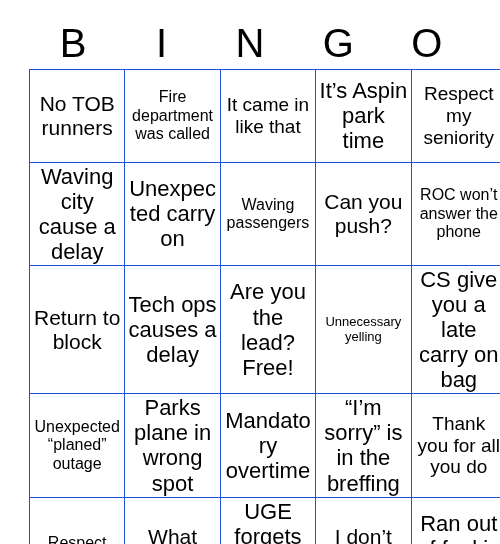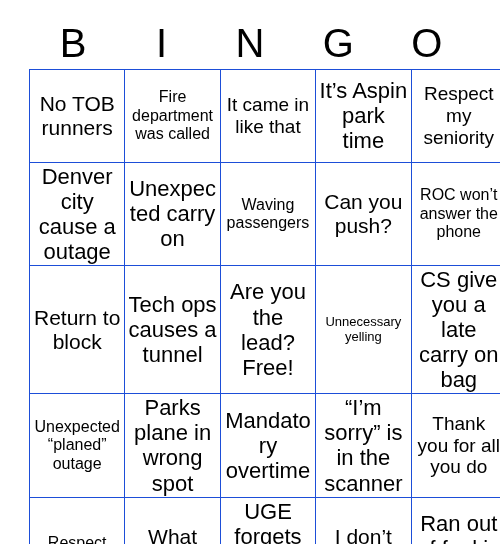--- a/index.html
+++ b/index.html
@@ -75,38 +75,38 @@
   <table id="bingo-grid">
     <tbody>
         <tr>
       <td class="sz-xl">No TOB runners</td>
       <td class="sz-sm">Fire department was called</td>
       <td class="sz-lg">It came in like that</td>
       <td class="sz-md">It’s Aspin park time</td>
       <td class="sz-lg">Respect my seniority</td>
     </tr>
     <tr>
-      <td class="sz-md">Denver city cause a outage</td>
+      <td class="sz-md">Waving city cause a delay</td>
       <td class="sz-md">Unexpected carry on</td>
       <td class="sz-sm">Waving passengers</td>
       <td class="sz-xl">Can you push?</td>
       <td class="sz-sm">ROC won’t answer the phone</td>
     </tr>
     <tr>
       <td class="sz-xl">Return to block</td>
-      <td class="sz-md">Tech ops causes a tunnel</td>
+      <td class="sz-md">Tech ops causes a delay</td>
       <td class="sz-md">Are you the lead? Free!</td>
       <td class="sz-xs">Unnecessary yelling</td>
       <td class="sz-md">CS give you a late carry on bag</td>
     </tr>
     <tr>
       <td class="sz-sm">Unexpected “planed” outage</td>
       <td class="sz-md">Parks plane in wrong spot</td>
       <td class="sz-md">Mandatory overtime</td>
-      <td class="sz-md">“I’m sorry” is in the scanner</td>
+      <td class="sz-md">“I’m sorry” is in the breffing</td>
       <td class="sz-lg">Thank you for all you do</td>
     </tr>
     <tr>
       <td class="sz-sm">Respect instructions but louder</td>
       <td class="sz-xl">What was that sound?</td>
       <td class="sz-md">UGE forgets to outage plane</td>
       <td class="sz-xl">I don’t plane a scanner</td>
       <td class="sz-md">Ran out of fuel in the tunnel</td>
     </tr>
   </tbody>

